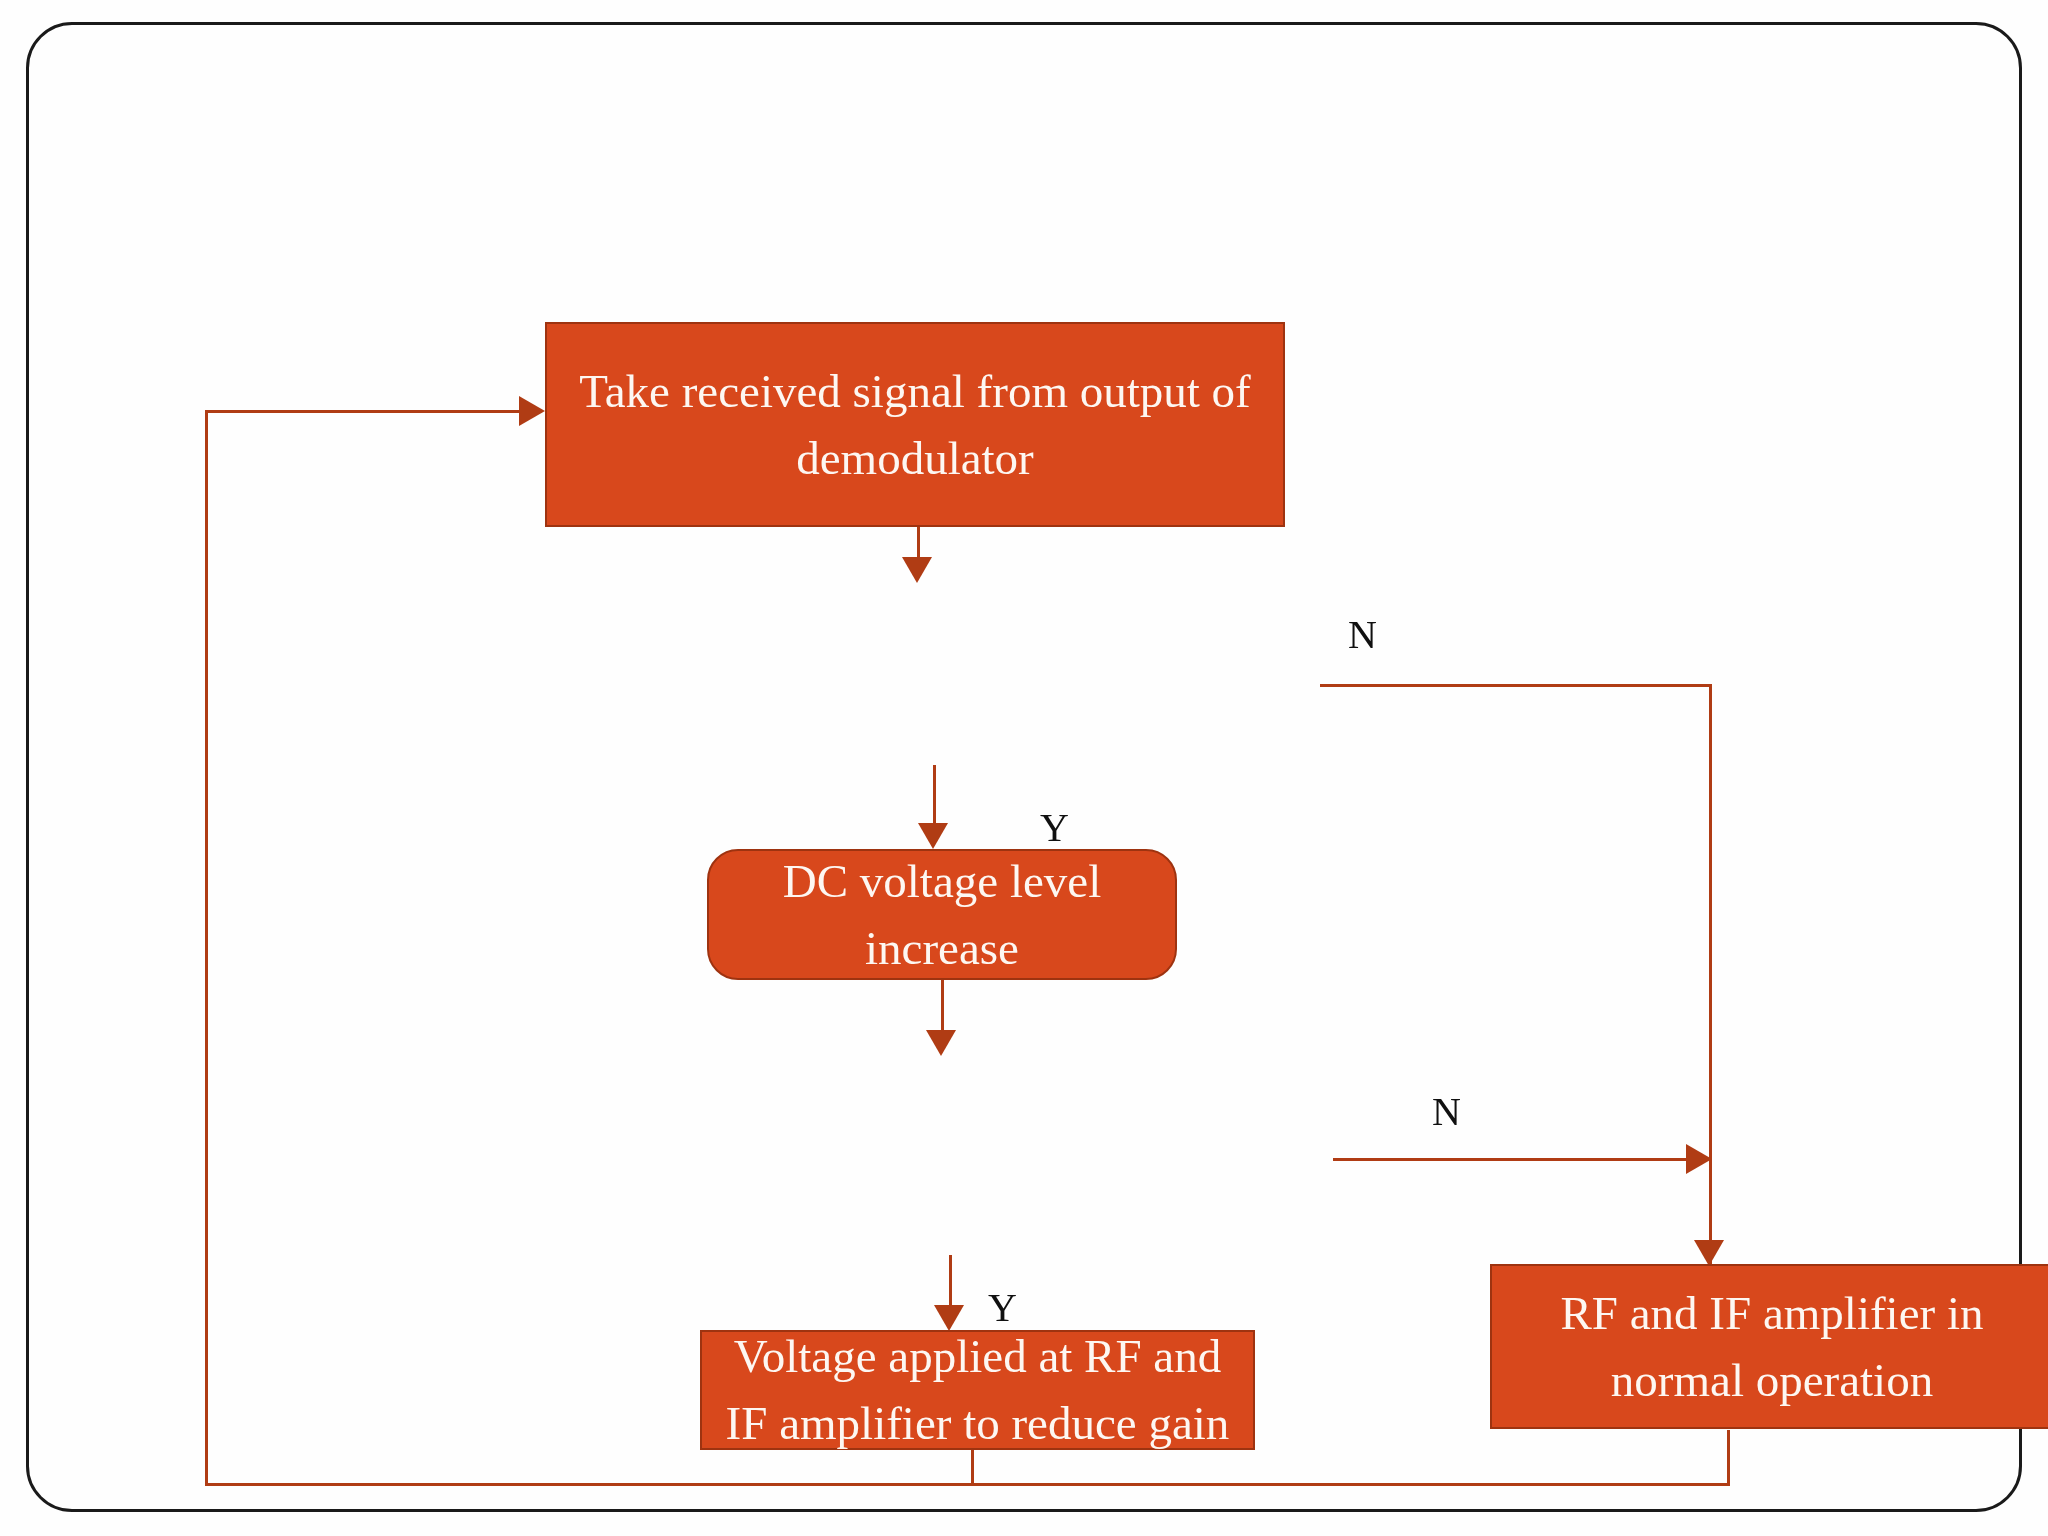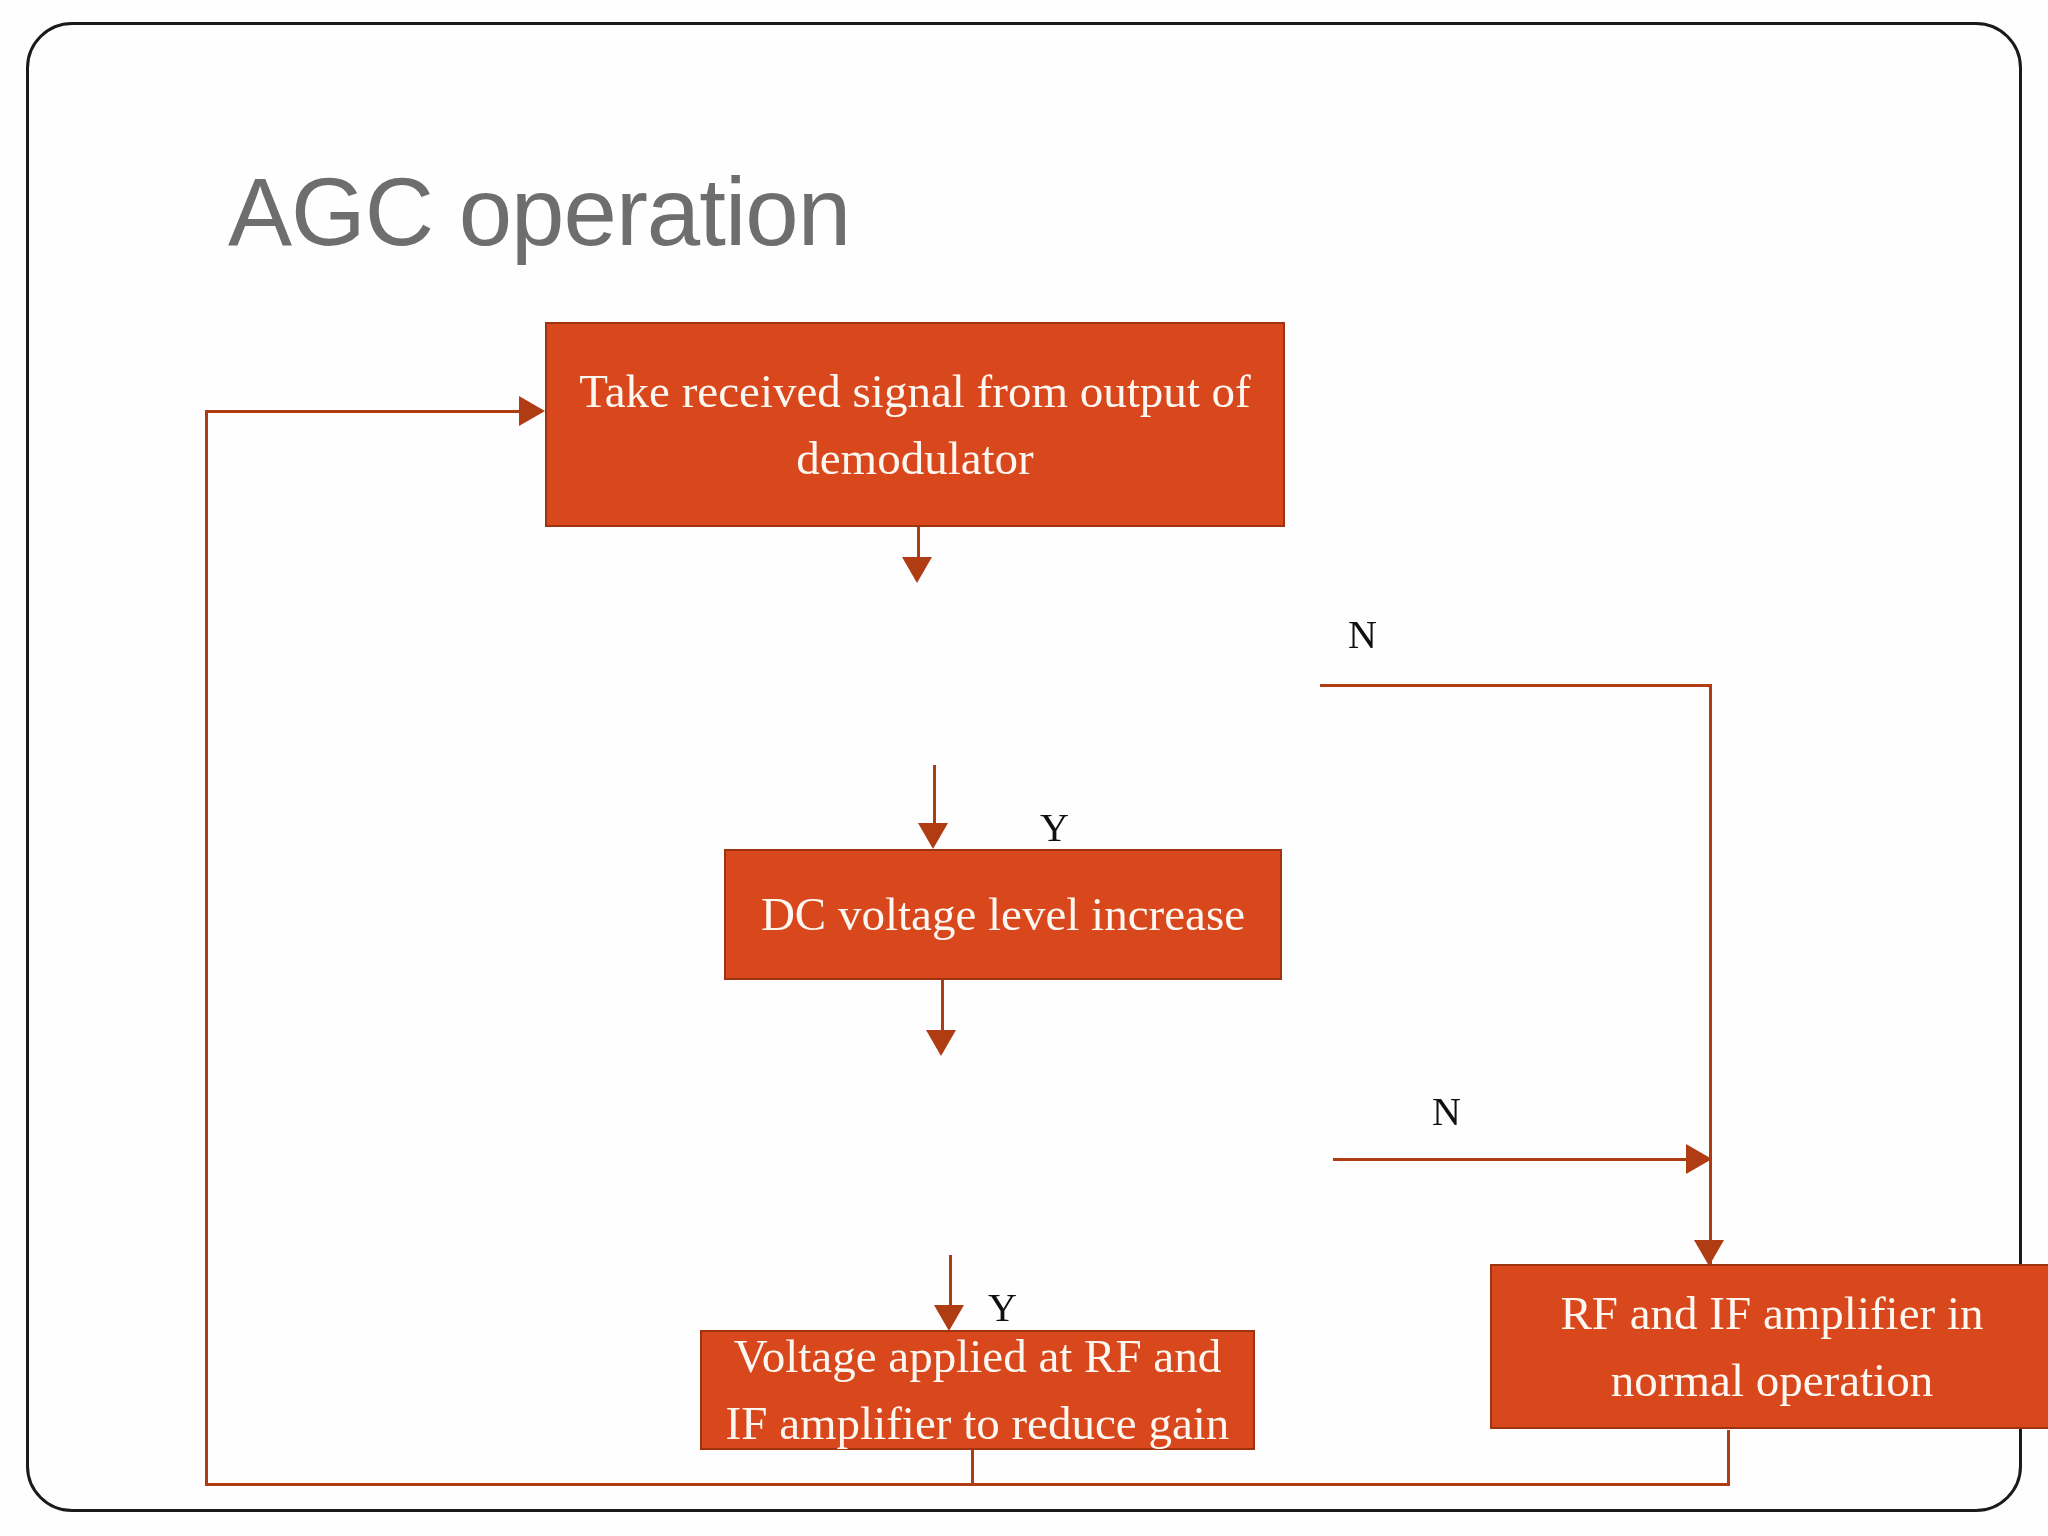--- a/index.html
+++ b/index.html
@@ -98,21 +98,20 @@
     border-left: 26px solid #B03C14;
   }
 </style>
 </head>
 <body>
 
 <div id="slide">
 
   <div id="frame"></div>
 
-  <div id="slide-title">AGC operation</div>
 
   <div class="ln-v" style="left:205px; top:410px; height:1075px;"></div>
   <div class="ln-h" style="left:205px; top:410px; width:318px;"></div>
   <div class="arrow arrow-right" style="left:519px; top:396px;"></div>
 
   <div class="ln-h" style="left:205px; top:1483px; width:1525px;"></div>
 
   <div class="ln-v" style="left:917px; top:527px; height:40px;"></div>
   <div class="arrow arrow-down" style="left:902px; top:557px;"></div>
 
@@ -132,21 +131,21 @@
   <div class="ln-v" style="left:949px; top:1255px; height:58px;"></div>
   <div class="arrow arrow-down" style="left:934px; top:1305px;"></div>
 
   <div class="ln-v" style="left:971px; top:1447px; height:38px;"></div>
 
   <div class="ln-v" style="left:1727px; top:1430px; height:55px;"></div>
 
   <div class="node-box" style="left:545px; top:322px; width:740px; height:205px;">Take received signal from output of demodulator</div>
 
 
-  <div class="node-box" style="left:724px; top:849px; width:558px; height:131px;">DC voltage level increase</div>
+  <div class="node-box" style="left:707px; top:849px; width:470px; height:131px;border-radius:31px;">DC voltage level increase</div>
 
 
   <div class="node-box" style="left:700px; top:1330px; width:555px; height:120px;font-family:Liberation Serif, serif;">Voltage applied at RF and IF amplifier to reduce gain</div>
 
   <div class="node-box" style="left:1451px; top:1264px; width:564px; height:165px;margin-left:39px;">RF and IF amplifier in normal operation</div>
 
   <div class="branch-label" style="left:1348px; top:615px;">N</div>
 
   <div class="branch-label" style="left:1040px; top:808px;">Y</div>
 

